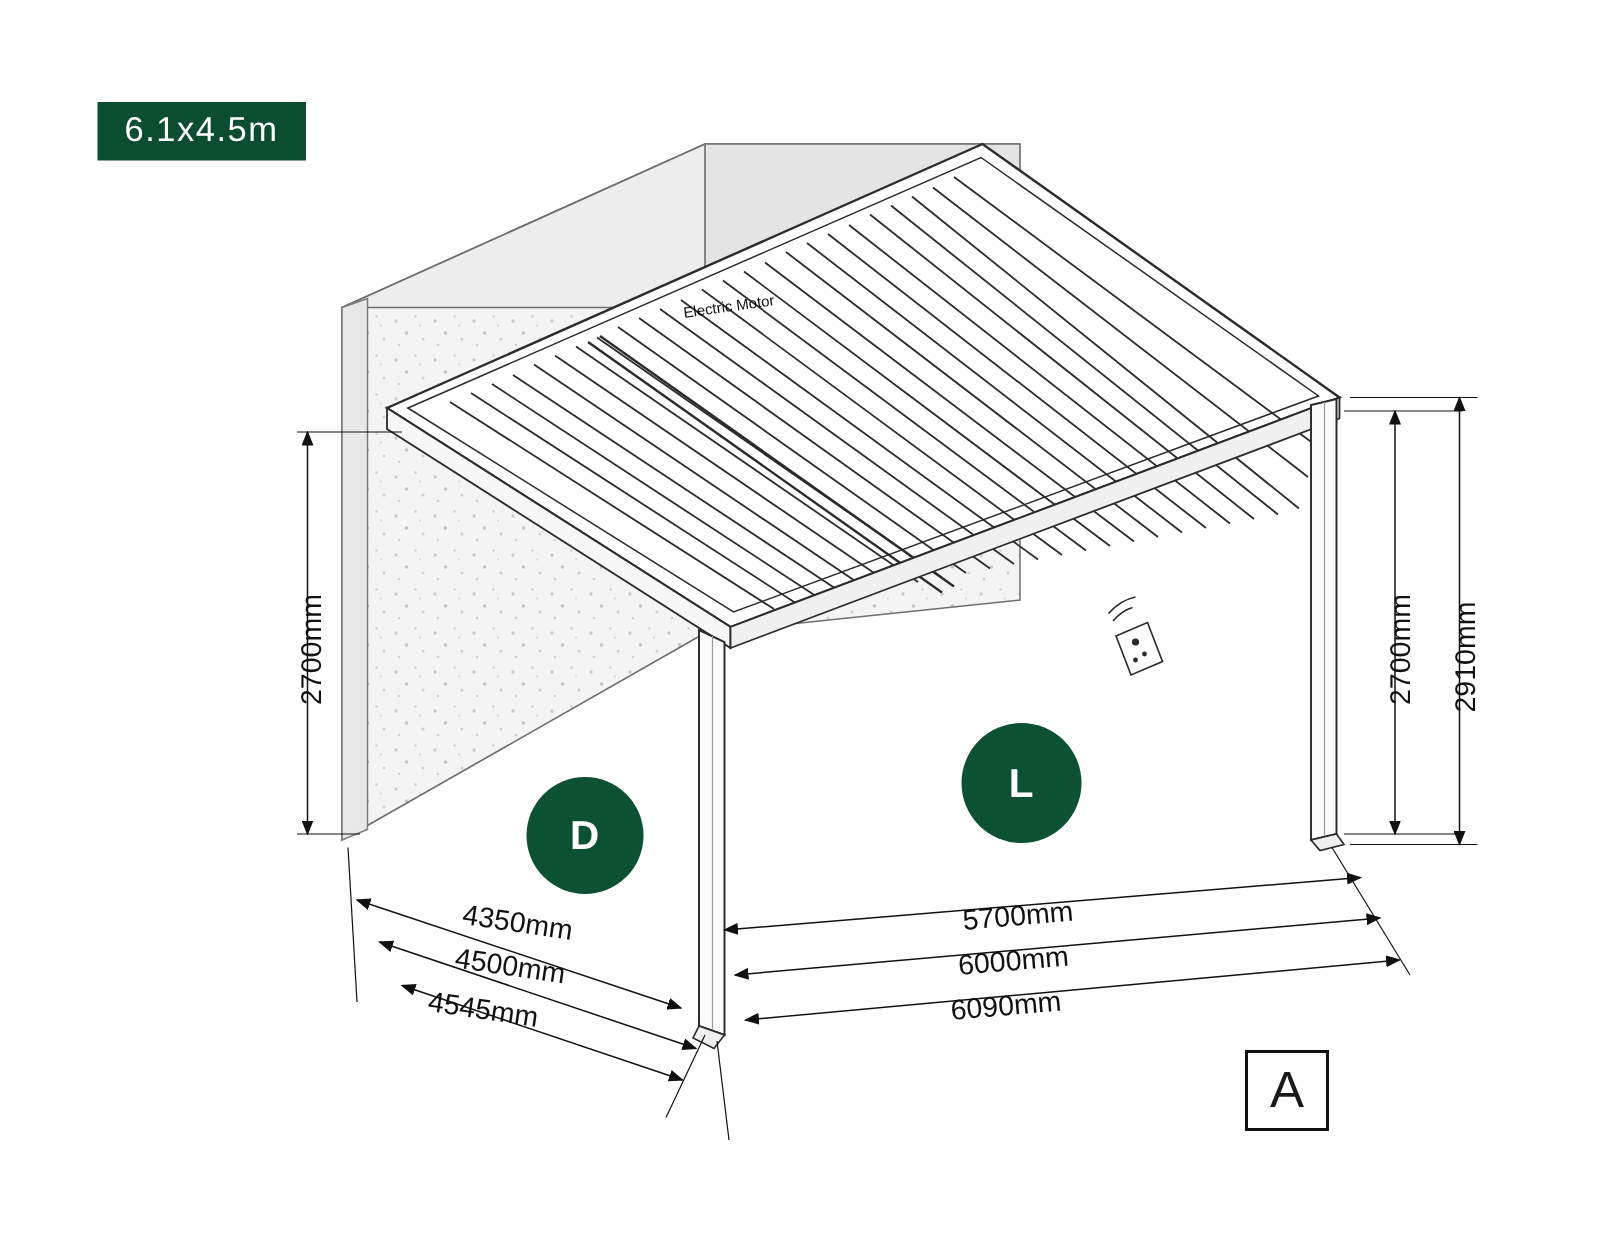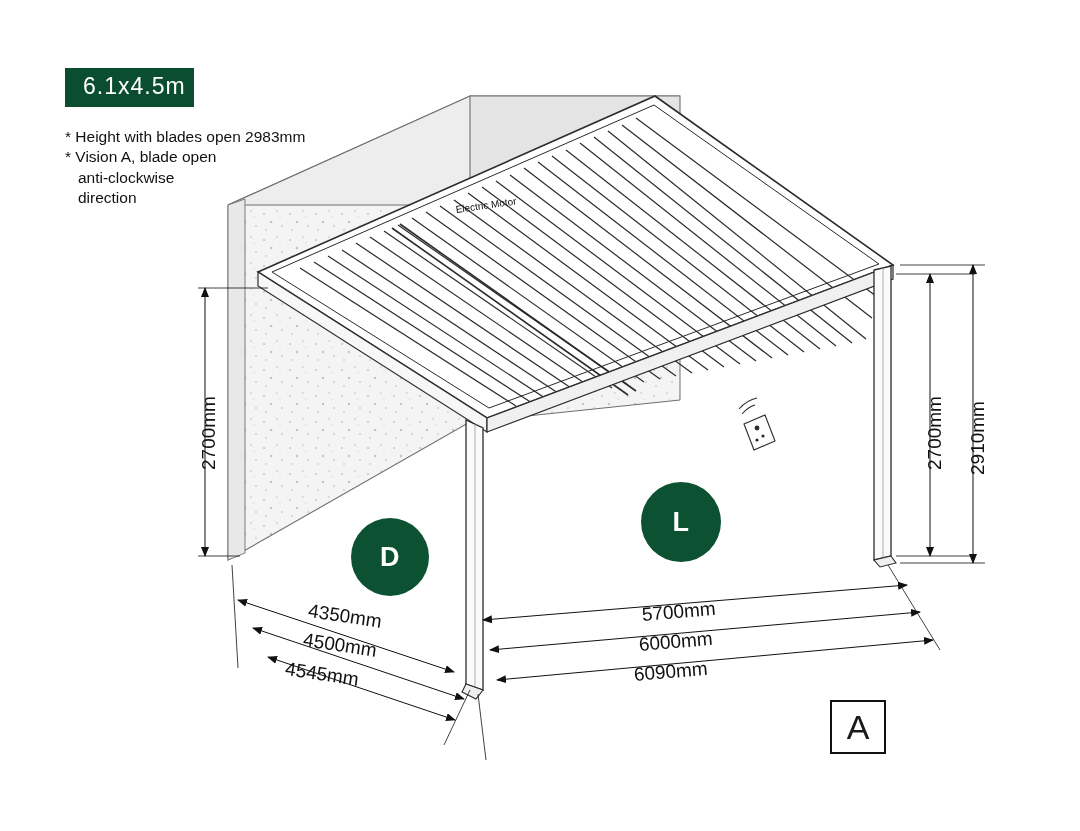--- a/index.html
+++ b/index.html
@@ -28,21 +28,21 @@
     height: 831px;
   }
   .title-badge {
     position: absolute;
     left: 65px;
     top: 68px;
     background: #0b4d30;
     color: #ffffff;
     font-size: 23px;
     letter-spacing: 1px;
-    padding: 7px 8px 9px 18px;
+    padding: 7px 18px 9px 18px;
     line-height: 1;
   }
   .notes {
     position: absolute;
     left: 65px;
     top: 127px;
     font-size: 15.5px;
     line-height: 1.32;
     color: #111111;
     white-space: pre;
@@ -225,24 +225,20 @@
       <line x1="490" y1="650" x2="920" y2="612" marker-start="url(#arrow-start)" marker-end="url(#arrow-end)"></line>
       <line x1="497" y1="680" x2="933" y2="640" marker-start="url(#arrow-start)" marker-end="url(#arrow-end)"></line>
 
       <line x1="478" y1="694" x2="486" y2="760" stroke-width="0.8"></line>
       <line x1="888" y1="565" x2="940" y2="650" stroke-width="0.8"></line>
     </g>
   </svg>
 
   <div class="title-badge">6.1x4.5m</div>
 
-  <div class="notes">* Height with blades open 2983mm
-* Vision A, blade open
-   anti-clockwise
-   direction</div>
 
   <div class="motor-label" style="left:455px; top:204px;">Electric Motor</div>
 
   <div class="badge-circle" id="badge-d">D</div>
   <div class="badge-circle" id="badge-l">L</div>
 
   <div class="ref-box">A</div>
 
   <div class="dim-label dim-vert" style="left:198px; top:470px;">2700mm</div>
   <div class="dim-label dim-vert" style="left:924px; top:470px;">2700mm</div>

